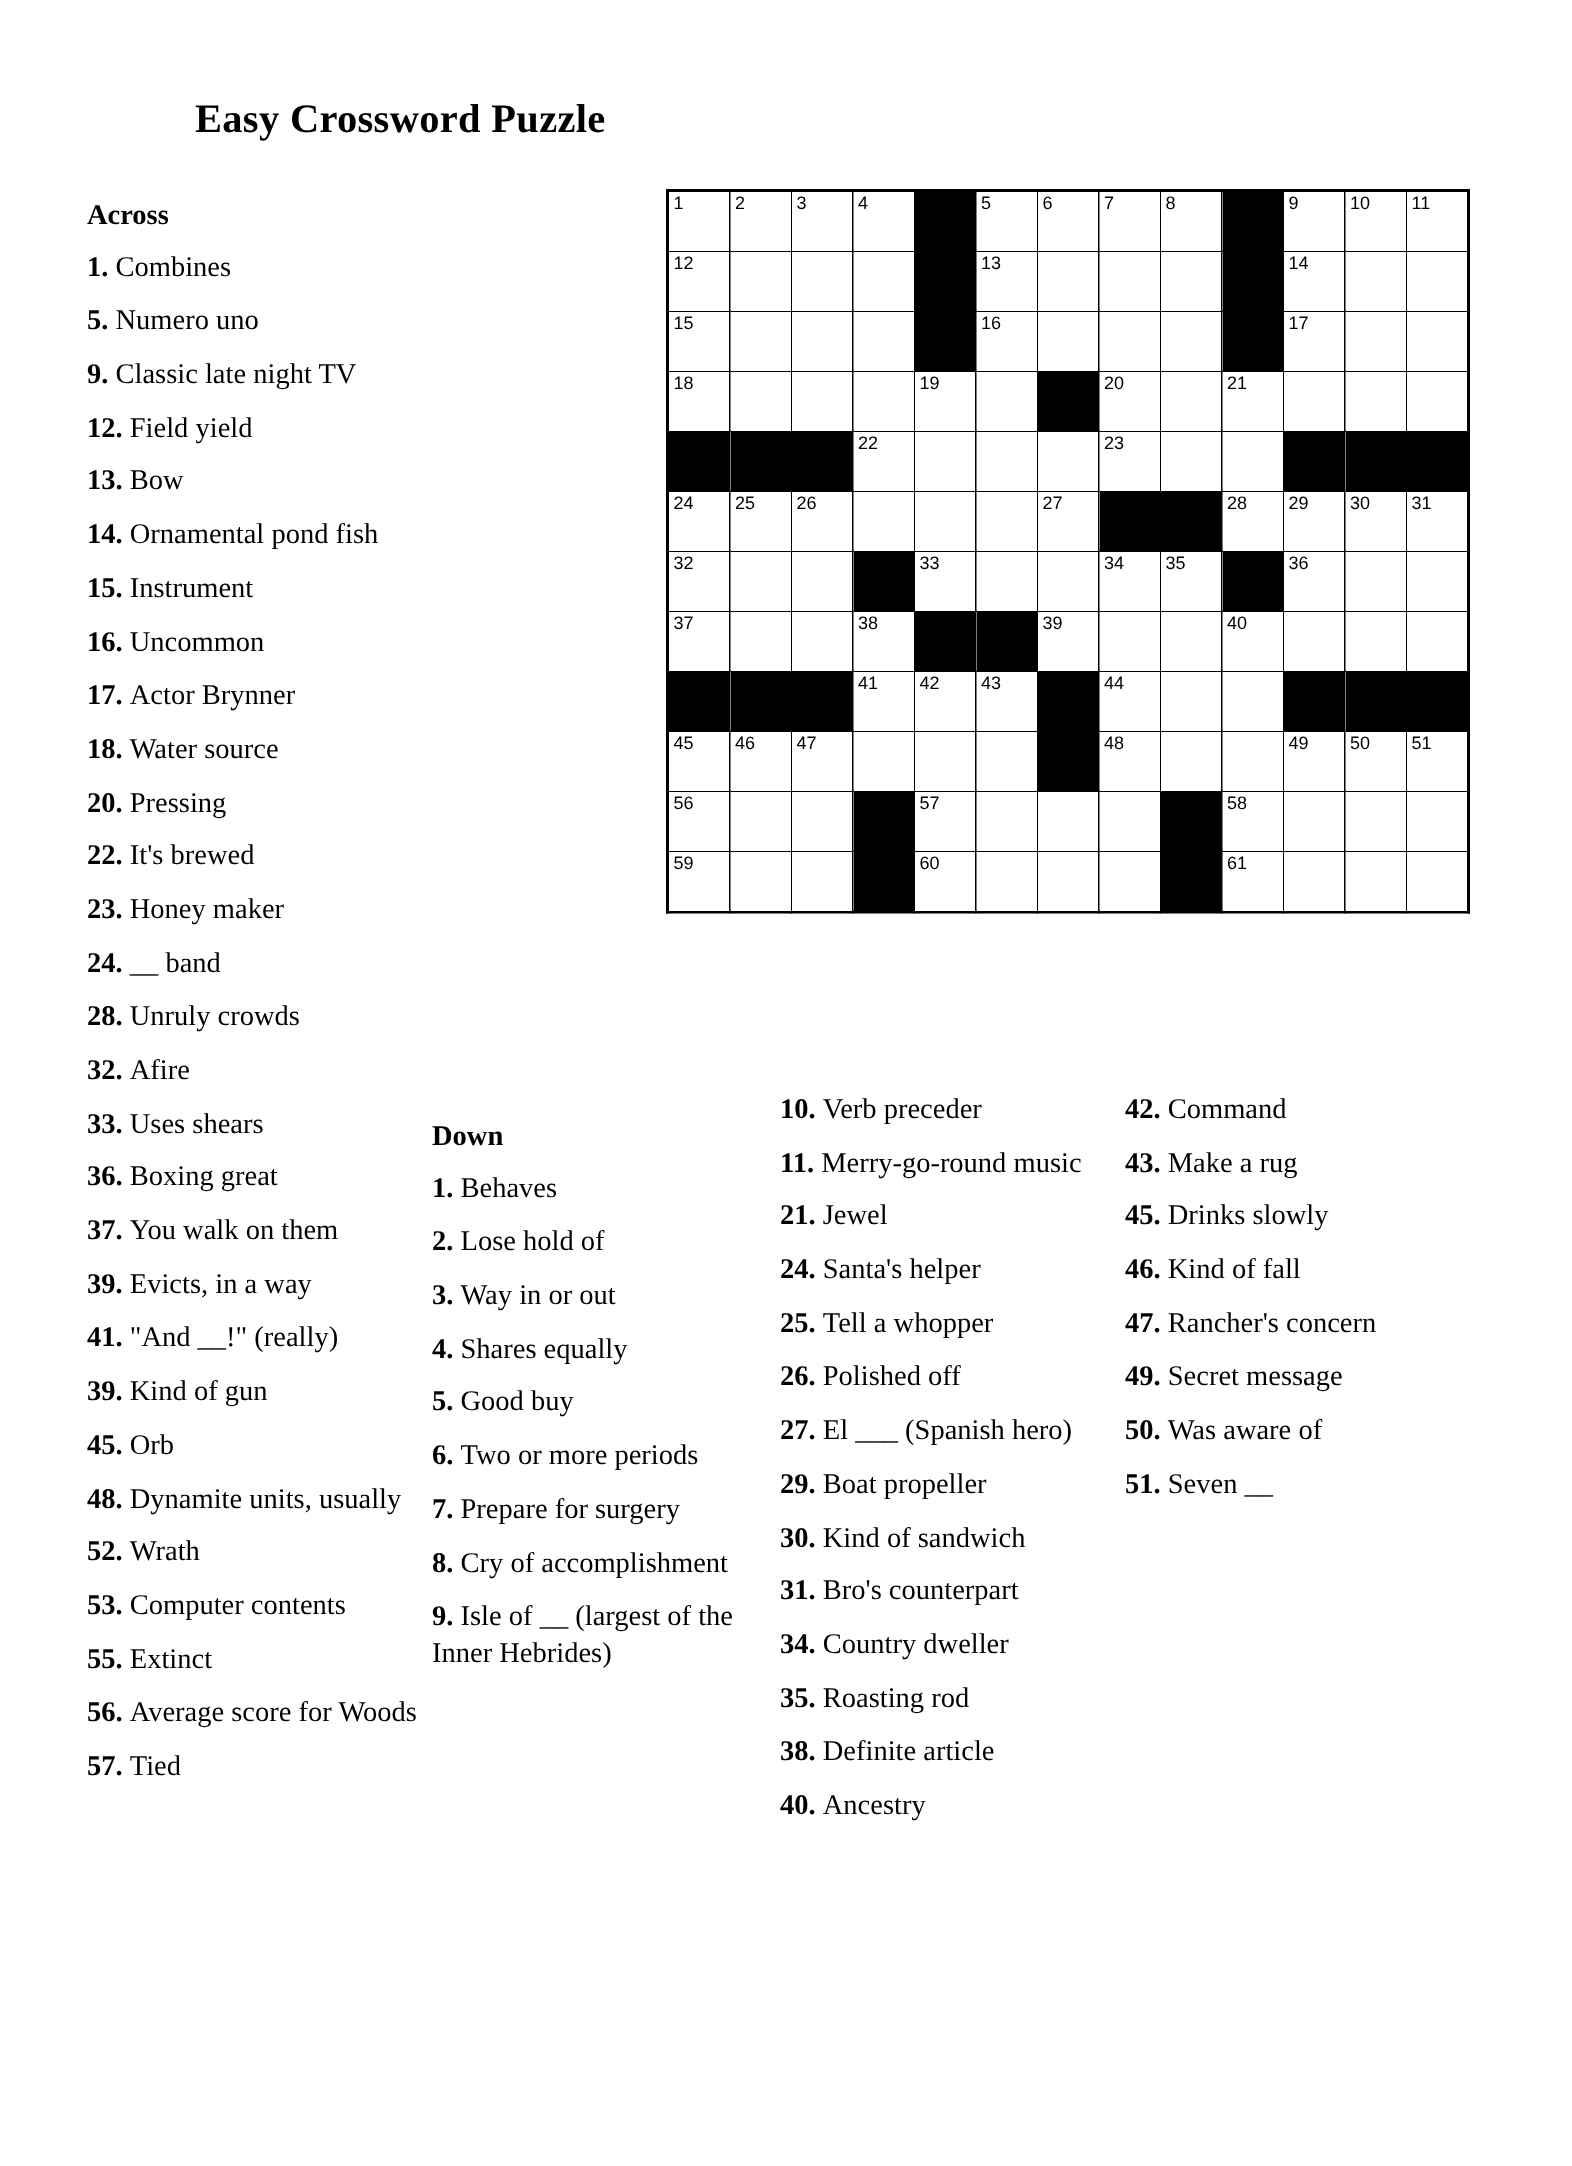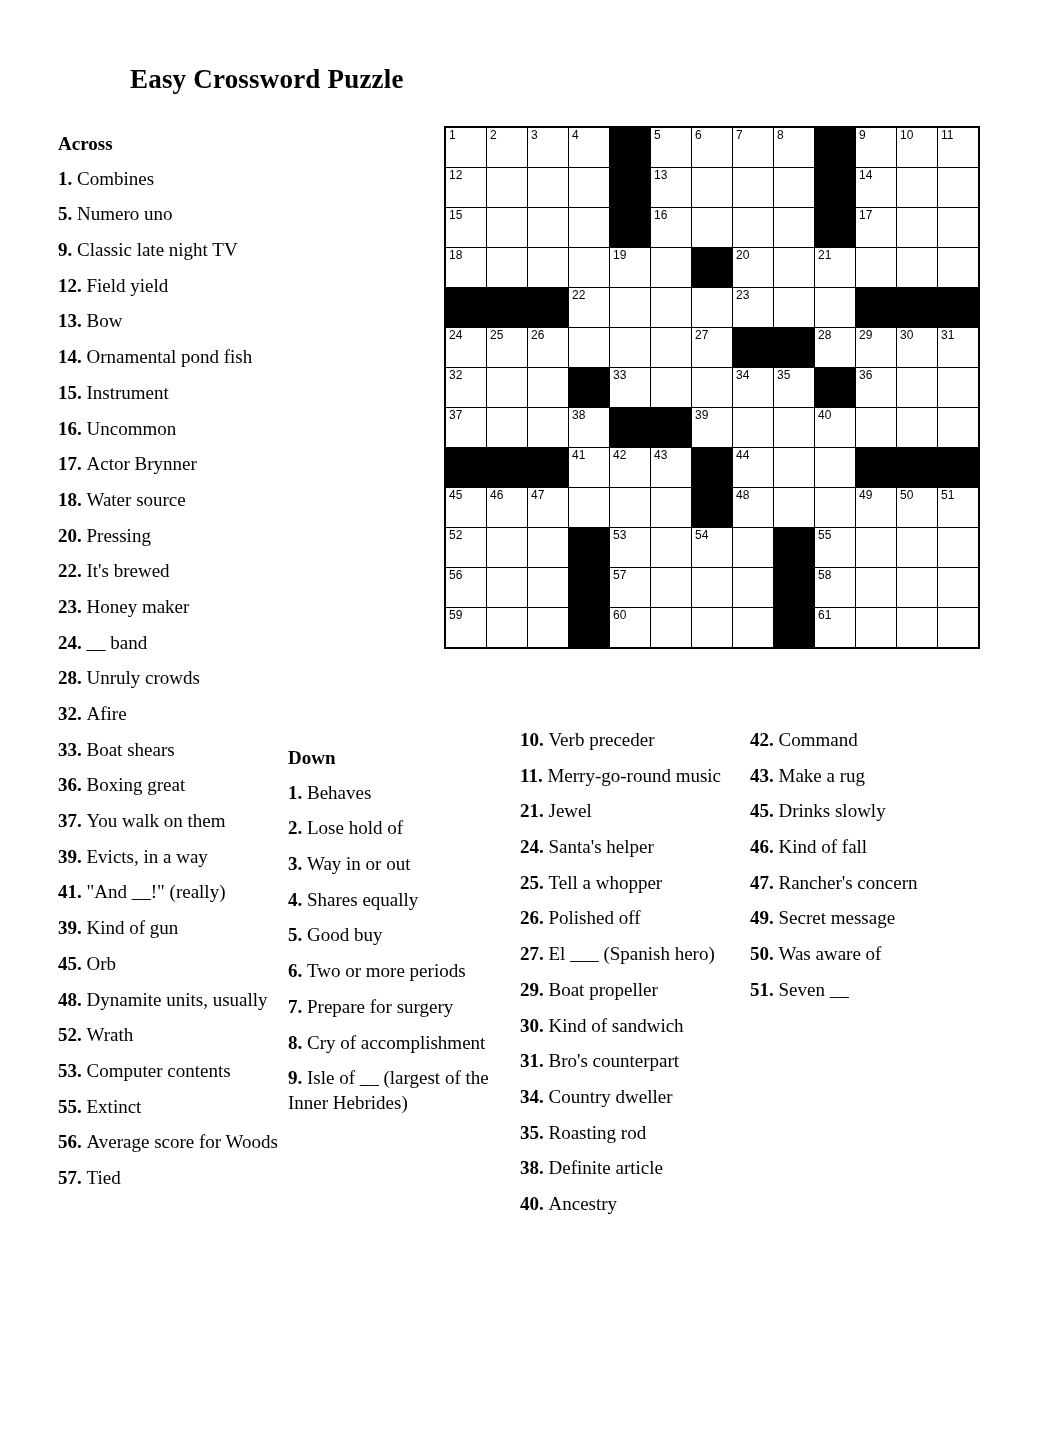--- a/index.html
+++ b/index.html
@@ -339,43 +339,20 @@
             <td></td>
             <td>
               <span class="num">49</span>
             </td>
             <td>
               <span class="num">50</span>
             </td>
             <td>
               <span class="num">51</span>
             </td>
-          </tr>
-          <tr>
-            <td>
-              <span class="num">52</span>
-            </td>
-            <td></td>
-            <td></td>
-            <td class="block"></td>
-            <td>
-              <span class="num">53</span>
-            </td>
-            <td></td>
-            <td>
-              <span class="num">54</span>
-            </td>
-            <td></td>
-            <td class="block"></td>
-            <td>
-              <span class="num">55</span>
-            </td>
-            <td></td>
-            <td></td>
-            <td></td>
           </tr>
           <tr>
             <td>
               <span class="num">56</span>
             </td>
             <td></td>
             <td></td>
             <td class="block"></td>
             <td>
               <span class="num">57</span>
@@ -428,21 +405,21 @@
         <div class="clue"><span class="n">15. </span><span>Instrument</span></div>
         <div class="clue"><span class="n">16. </span><span>Uncommon</span></div>
         <div class="clue"><span class="n">17. </span><span>Actor Brynner</span></div>
         <div class="clue"><span class="n">18. </span><span>Water source</span></div>
         <div class="clue"><span class="n">20. </span><span>Pressing</span></div>
         <div class="clue"><span class="n">22. </span><span>It's brewed</span></div>
         <div class="clue"><span class="n">23. </span><span>Honey maker</span></div>
         <div class="clue"><span class="n">24. </span><span>__ band</span></div>
         <div class="clue"><span class="n">28. </span><span>Unruly crowds</span></div>
         <div class="clue"><span class="n">32. </span><span>Afire</span></div>
-        <div class="clue"><span class="n">33. </span><span>Boat shears</span></div>
+        <div class="clue"><span class="n">33. </span><span>Uses shears</span></div>
         <div class="clue"><span class="n">36. </span><span>Boxing great</span></div>
         <div class="clue"><span class="n">37. </span><span>You walk on them</span></div>
         <div class="clue"><span class="n">39. </span><span>Evicts, in a way</span></div>
         <div class="clue"><span class="n">41. </span><span>"And __!" (really)</span></div>
         <div class="clue"><span class="n">39. </span><span>Kind of gun</span></div>
         <div class="clue"><span class="n">45. </span><span>Orb</span></div>
         <div class="clue"><span class="n">48. </span><span>Dynamite units, usually</span></div>
         <div class="clue"><span class="n">52. </span><span>Wrath</span></div>
         <div class="clue"><span class="n">53. </span><span>Computer contents</span></div>
         <div class="clue"><span class="n">55. </span><span>Extinct</span></div>

